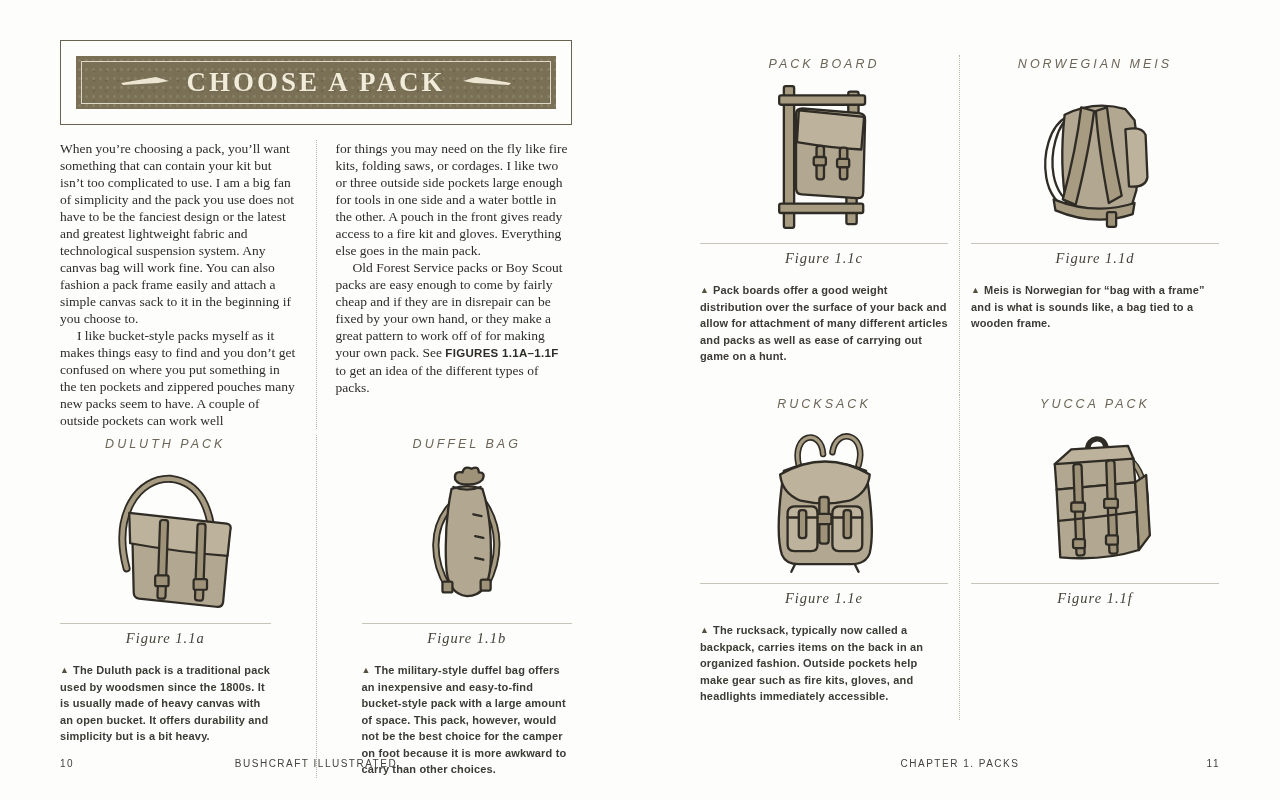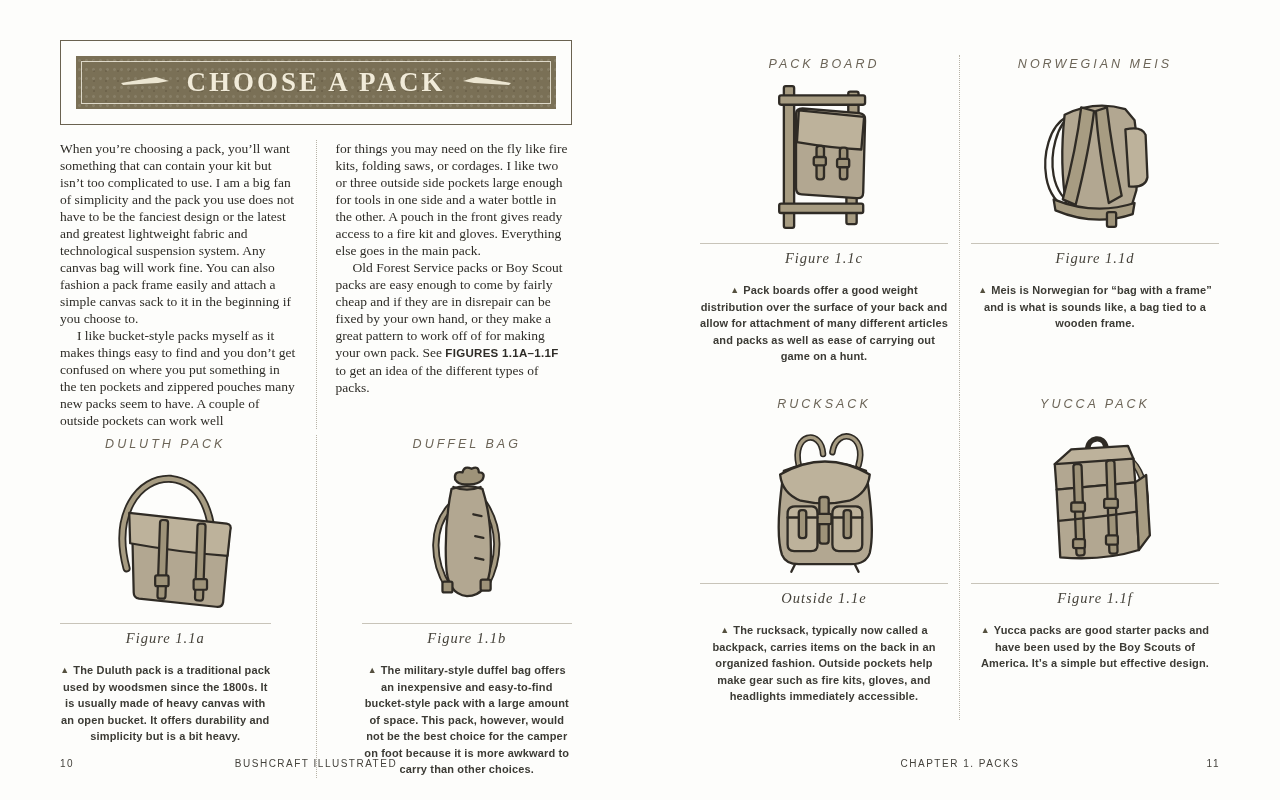--- a/index.html
+++ b/index.html
@@ -63,21 +63,21 @@
   .fig-art{display:flex;align-items:center;justify-content:center;}
   .fig-art.tall{height:164px;}
   .fig-rule{width:100%;border:none;border-top:1px solid #c8c4b9;margin:4px 0 6px 0;}
   .fig-label{
     font-style:italic;font-size:14.5px;color:#45423a;
     letter-spacing:1px;margin-bottom:15px;text-align:center;
   }
   .fig-caption{
     width:100%;font-family:"Liberation Sans",sans-serif;
     font-size:11px;font-weight:bold;line-height:1.5;
-    color:#3c3b35;letter-spacing:0.15px;text-align:center;
+    color:#3c3b35;letter-spacing:0.15px;text-align:left;
   }
   .tri{color:#55503f;font-size:9px;margin-right:4px;position:relative;top:-1px;}
 
   
   .page-footer{
     position:absolute;top:758px;width:100%;
     display:flex;align-items:center;
     font-family:"Liberation Sans",sans-serif;font-size:10px;
     letter-spacing:1.5px;color:#44423c;
   }
@@ -252,21 +252,21 @@
               <path d="M84 100 Q84 92 91 92 L109 92 Q116 92 116 100 L116 133 Q116 140 109 140 L91 140 Q84 140 84 133 Z"></path>
             </g>
             <path fill="none" d="M36 104 L68 104 M84 104 L116 104"></path>
             <rect x="48" y="96" width="8" height="30" rx="3" fill="#9e9379"></rect>
             <rect x="96" y="96" width="8" height="30" rx="3" fill="#9e9379"></rect>
             <path fill="none" d="M44 154 L40 162 M108 154 L112 162"></path>
           </g>
         </svg>
       </div>
       <hr class="fig-rule">
-      <div class="fig-label">Outside 1.1e</div>
+      <div class="fig-label">Figure 1.1e</div>
       <div class="fig-caption"><span class="tri">▲</span><span>The rucksack, typically now called a backpack, carries items on the back in an organized fashion. Outside pockets help make gear such as fire kits, gloves, and headlights immediately accessible.</span></div>
     </div>
 
     <div class="vdivider"></div>
 
     <div class="fig-col">
       <div class="fig-heading">YUCCA PACK</div>
       <div class="fig-art tall">
         <svg width="128" height="158" viewBox="0 0 140 164">
           <g class="outline" fill="#b2a791">
@@ -286,21 +286,20 @@
               <rect x="44" y="88" width="15" height="10" rx="2"></rect>
               <rect x="80" y="84" width="15" height="10" rx="2"></rect>
               <rect x="46" y="128" width="13" height="10" rx="2"></rect>
               <rect x="82" y="124" width="13" height="10" rx="2"></rect>
             </g>
           </g>
         </svg>
       </div>
       <hr class="fig-rule">
       <div class="fig-label">Figure 1.1f</div>
-      <div class="fig-caption"><span class="tri">▲</span><span>Yucca packs are good starter packs and have been used by the Boy Scouts of America. It’s a simple but effective design.</span></div>
     </div>
   </div>
 
   <div class="page-footer">
     <span class="num"></span>
     <span class="running">CHAPTER 1. PACKS</span>
     <span class="num right">11</span>
   </div>
 </div>
 

